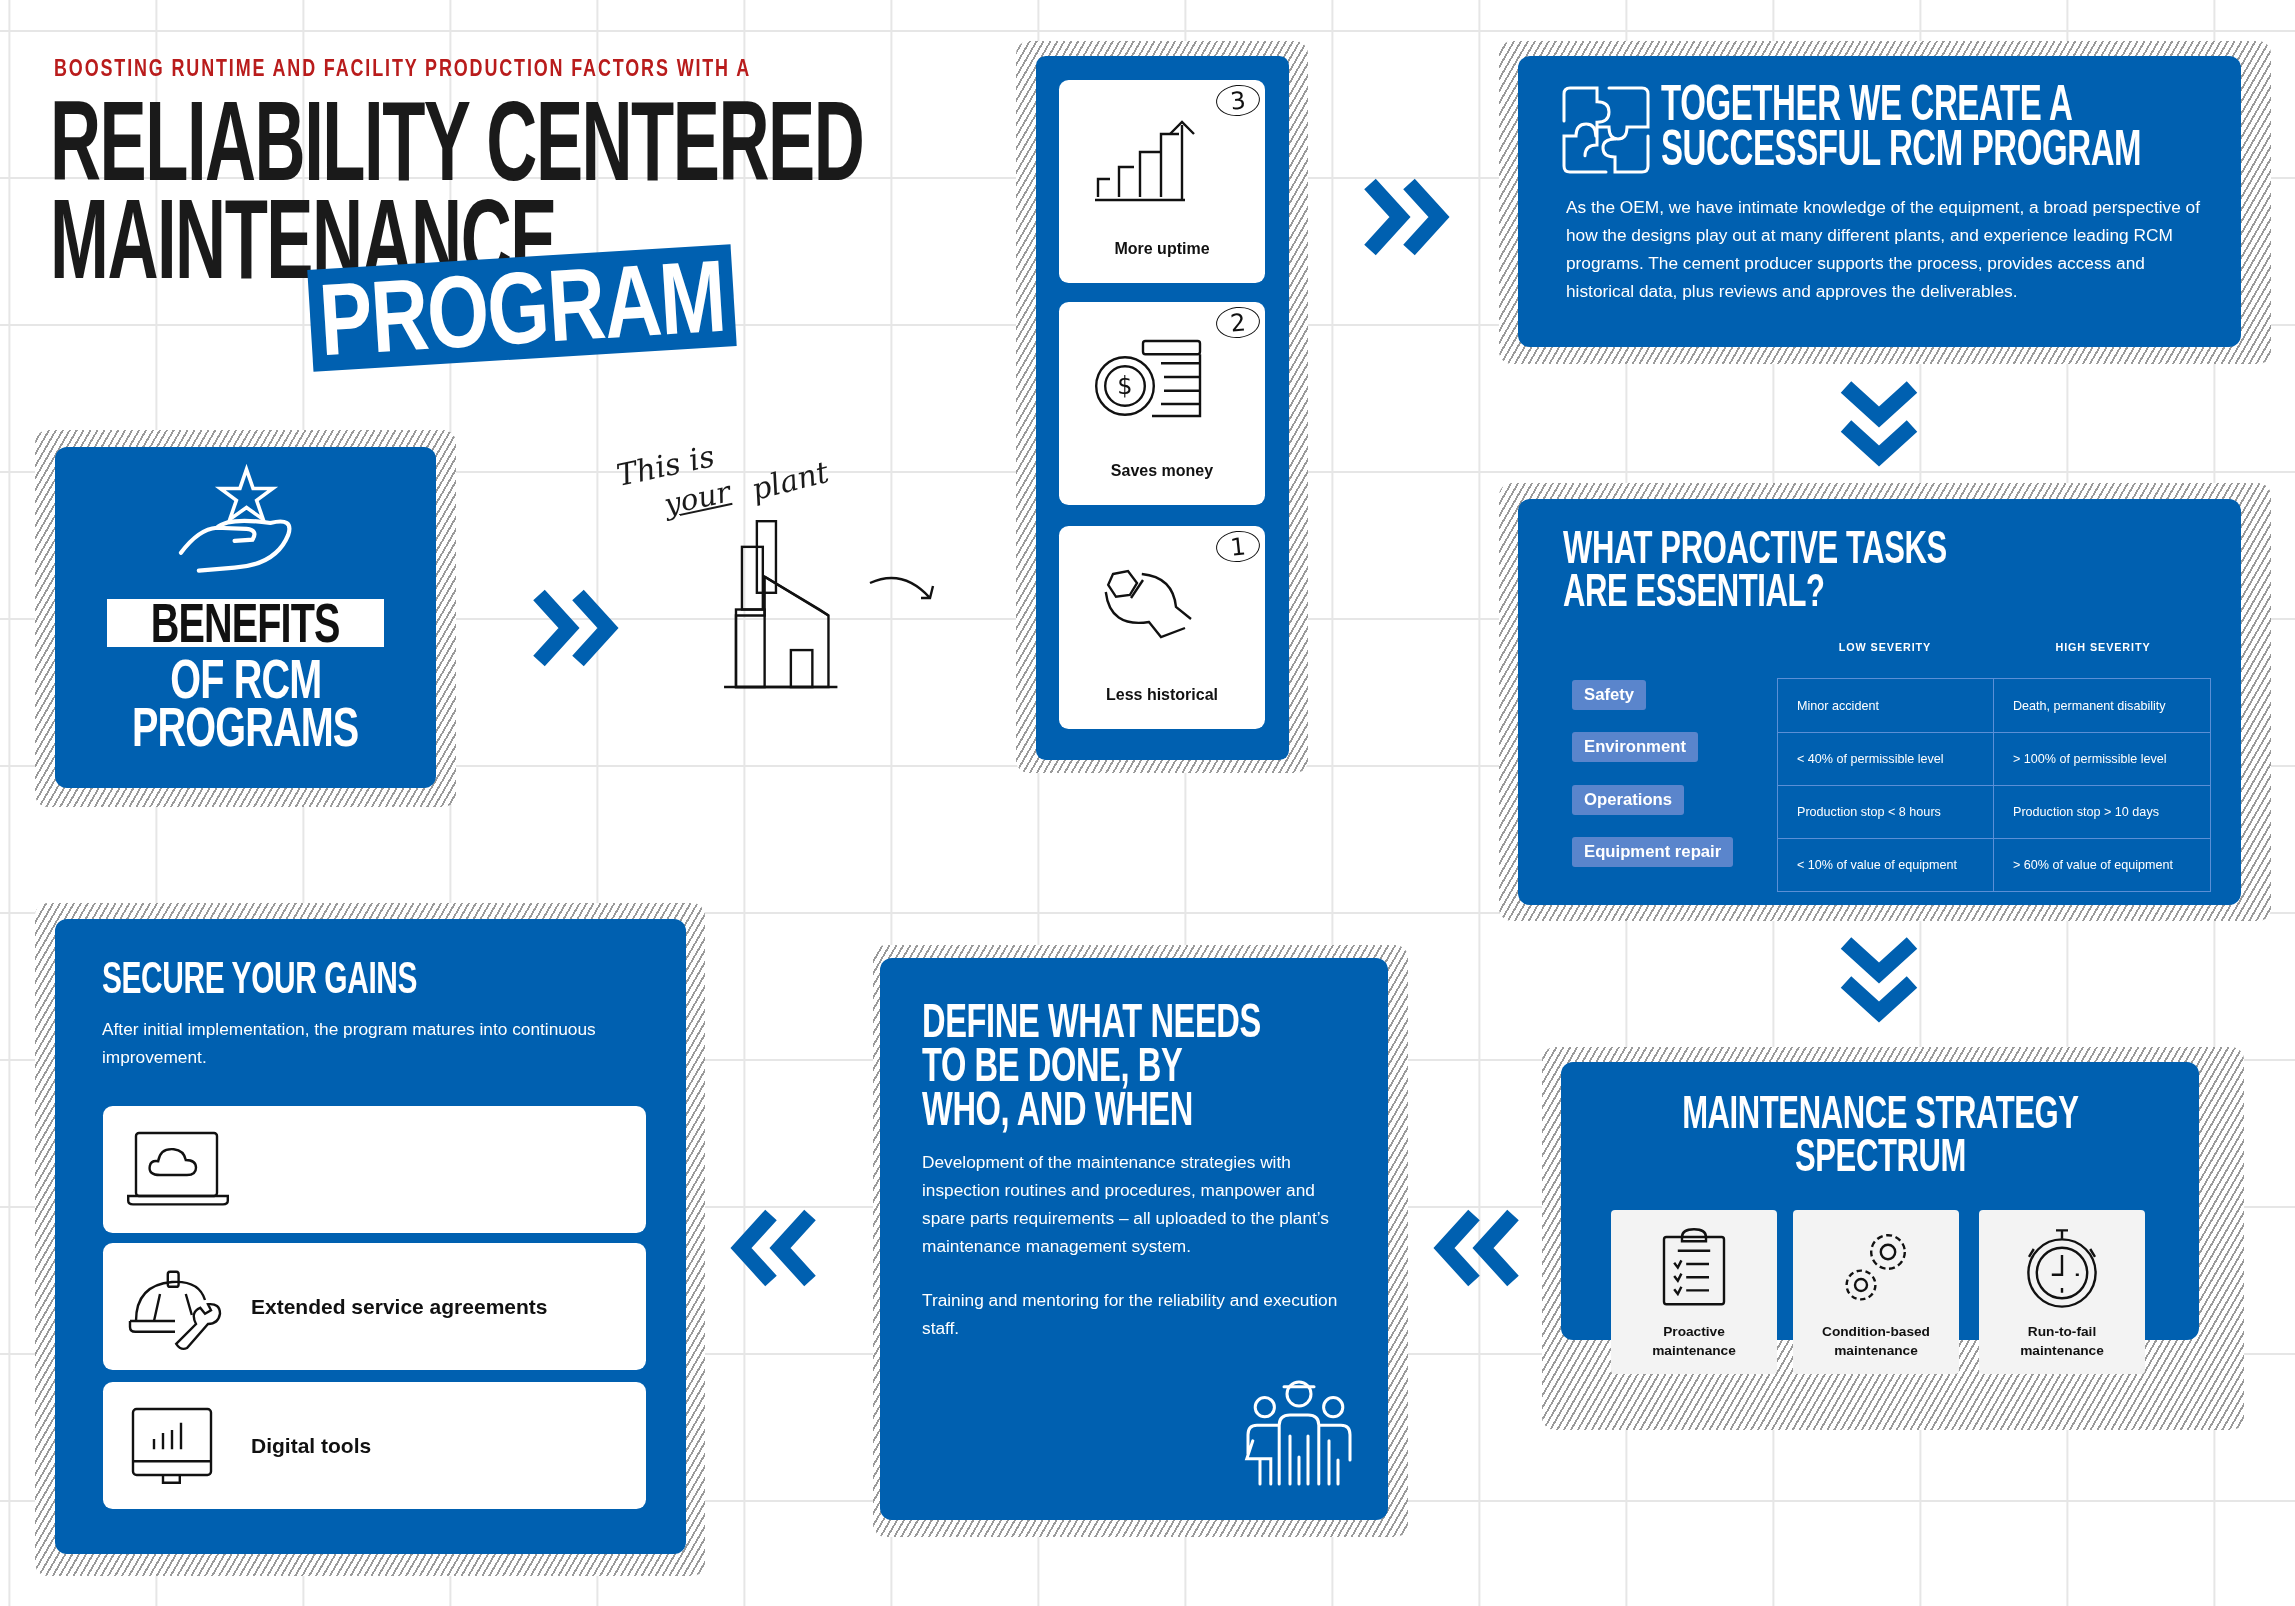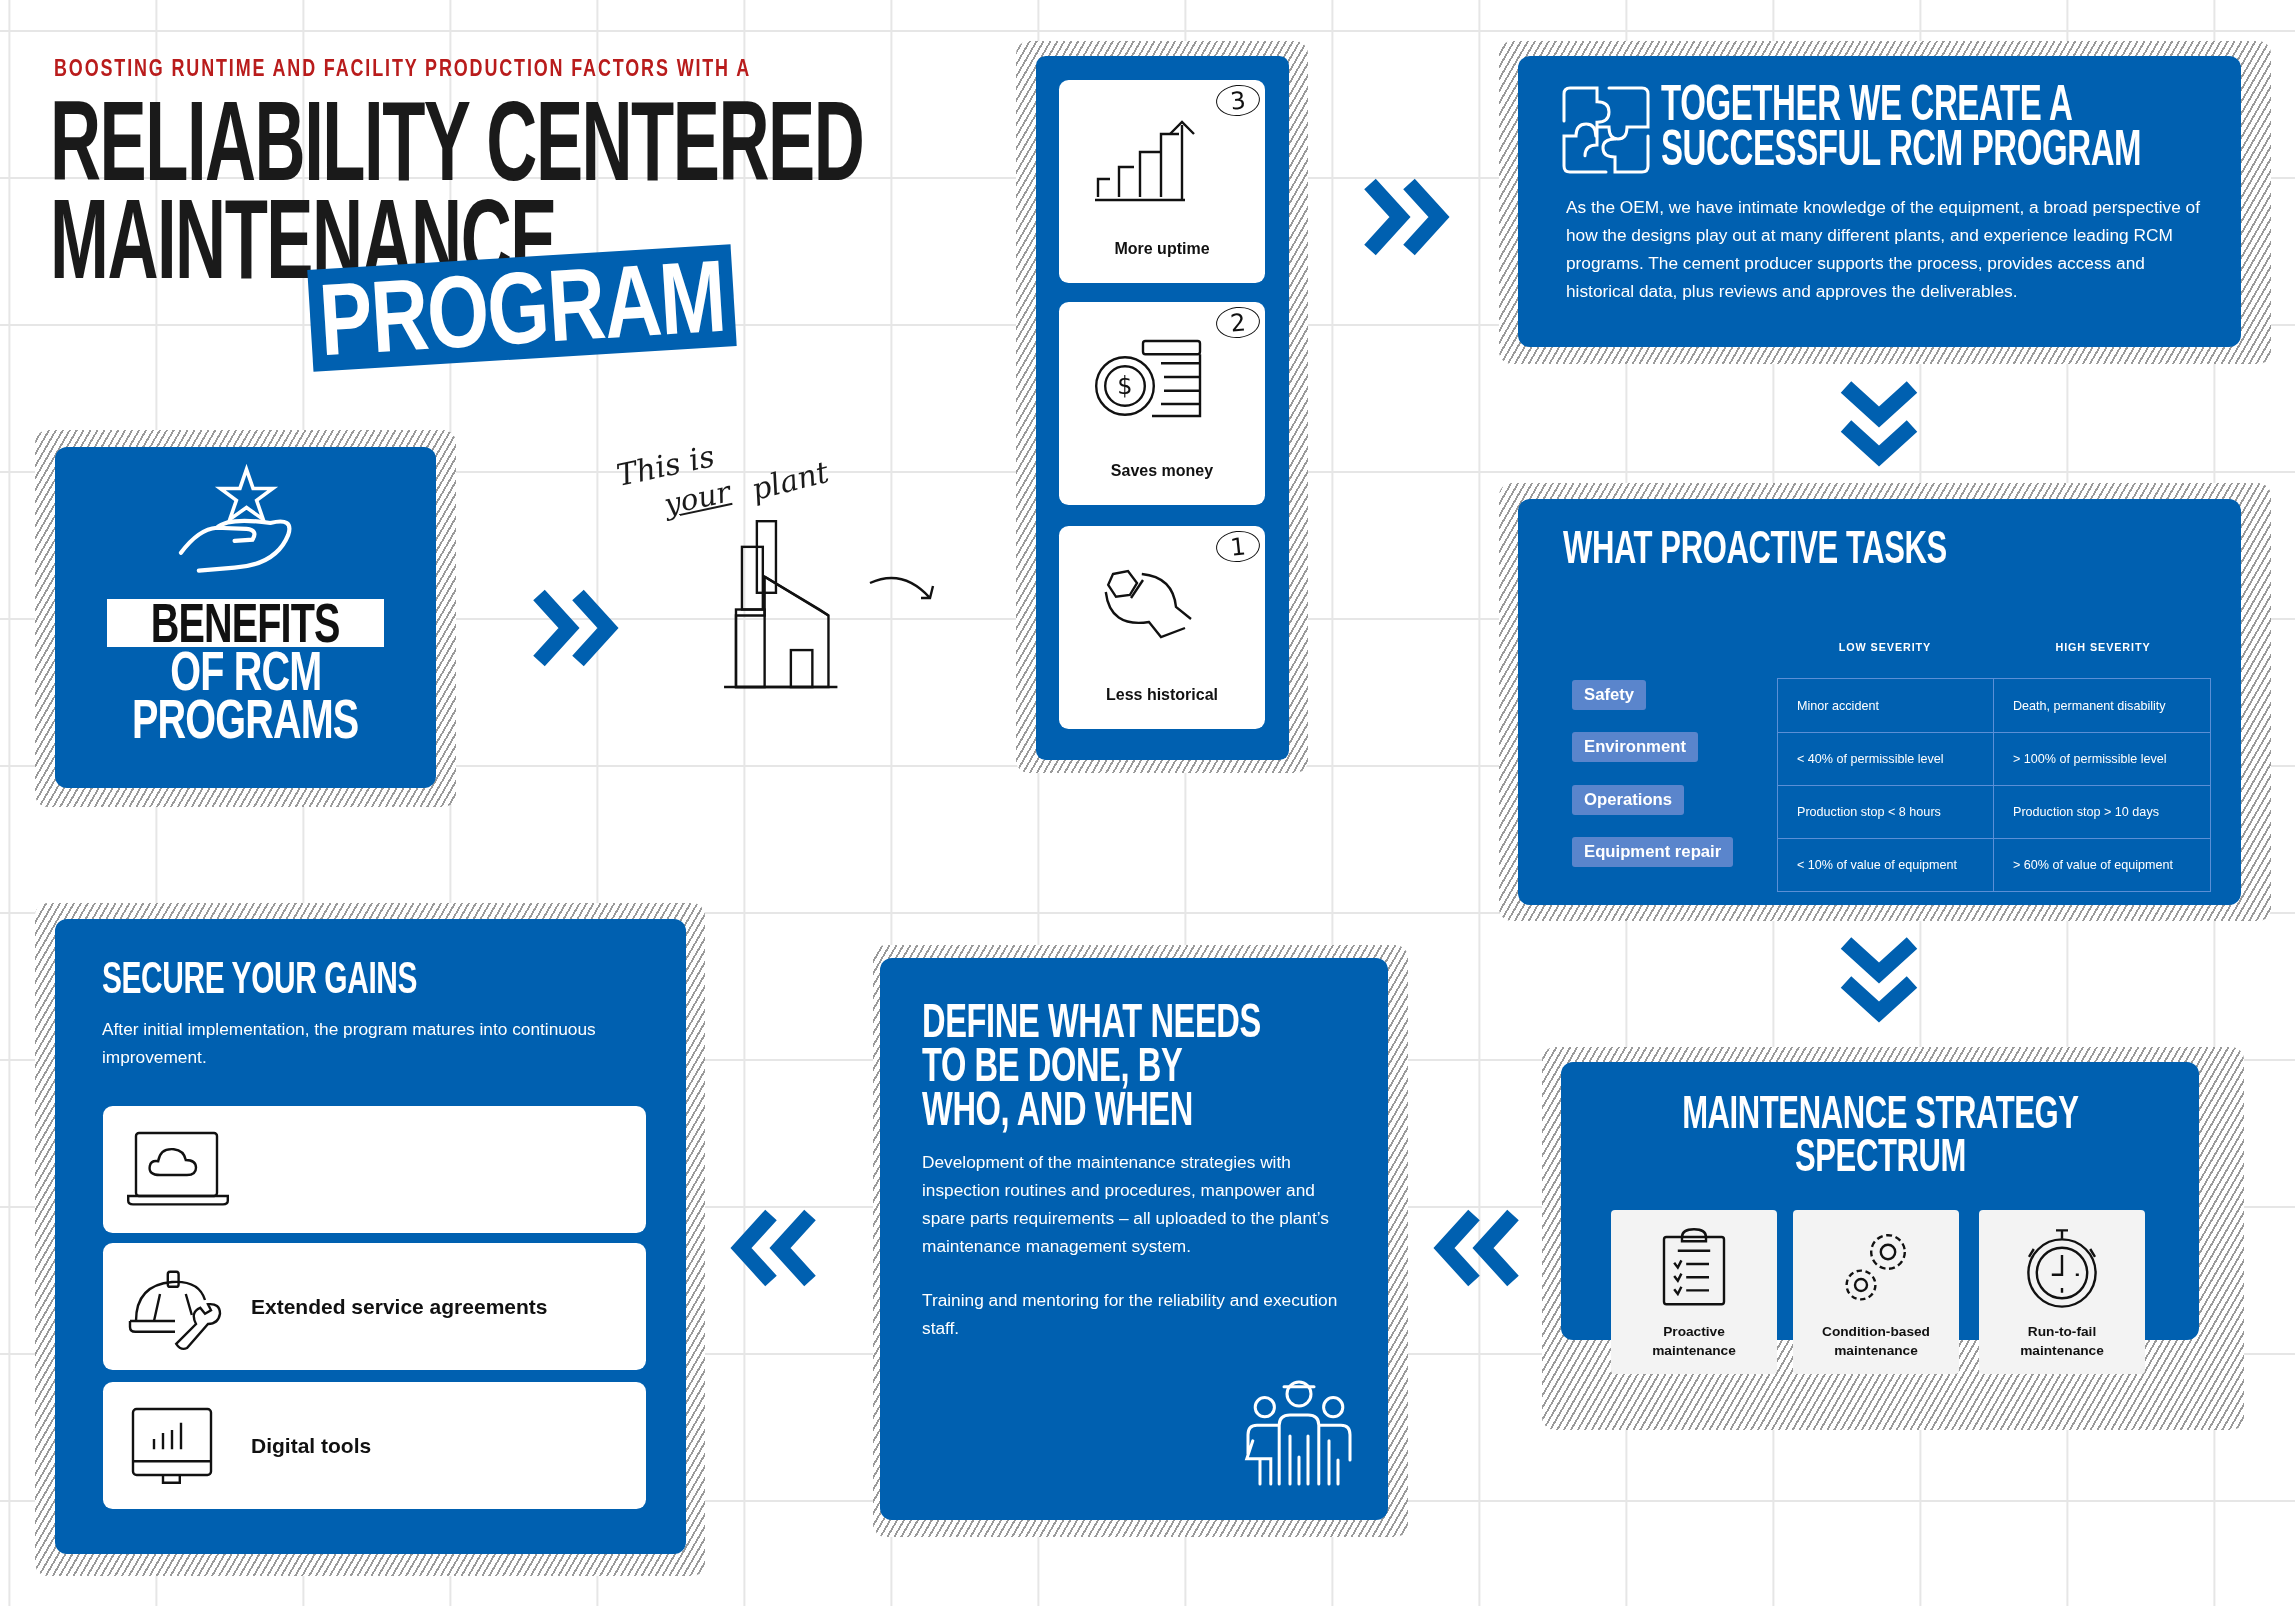--- a/index.html
+++ b/index.html
@@ -83,21 +83,21 @@
 <div class="hatch" style="left:35px;top:430px;width:421px;height:377px"></div>
 <div class="card" style="left:55px;top:447px;width:381px;height:341px">
   <svg class="abs" style="left:120px;top:15.5px" width="143" height="114" viewBox="0 0 240 190">
     <path d="M120 10 L131 42 L164 42 L137 62 L148 94 L120 74 L92 94 L103 62 L76 42 L109 42 Z" fill="none" stroke="#fff" stroke-width="6"></path>
     <path d="M10 150 Q40 110 70 108 L120 110 Q140 112 130 128 L100 130 M70 108 Q90 90 160 100 Q200 90 190 120 Q170 170 100 175 L40 180" fill="none" stroke="#fff" stroke-width="7" stroke-linecap="round"></path>
   </svg>
   <div class="abs" style="left:0;right:0;top:152px;text-align:center">
     <div class="benefit-line">
       <span class="benefits-label-box"><span class="narrow" style="transform:scaleX(0.72);transform-origin:center">BENEFITS</span></span>
     </div>
-    <div class="benefit-line" style="margin-top:0"><span class="narrow" style="transform:scaleX(0.72);transform-origin:center">OF RCM</span></div>
+    <div class="benefit-line" style="margin-top:8px"><span class="narrow" style="transform:scaleX(0.72);transform-origin:center">OF RCM</span></div>
     <div class="benefit-line"><span class="narrow" style="transform:scaleX(0.72);transform-origin:center">PROGRAMS</span></div>
   </div>
 </div>
 
 <div class="abs chev" style="left:533px;top:589px">
   <svg width="96" height="78" viewBox="0 0 160 130">
       <path d="M10 10 L60 65 L10 120"></path>
       <path d="M75 10 L125 65 L75 120"></path>
     </svg>
 </div>
@@ -192,20 +192,21 @@
   <svg width="78" height="90" viewBox="0 0 130 150">
       <path d="M10 10 L65 60 L120 10"></path>
       <path d="M10 75 L65 125 L120 75"></path>
     </svg>
 </div>
 
 <div class="hatch" style="left:1499px;top:483px;width:772px;height:438px"></div>
 <div class="card" style="left:1518px;top:499px;width:723px;height:406px">
   <div class="abs h2" style="left:45px;top:26px;font-size:47px;line-height:43px">
     <div><span class="narrow" style="transform:scaleX(0.66)">WHAT PROACTIVE TASKS</span></div>
+    <div><span class="narrow" style="transform:scaleX(0.66)">ARE ESSENTIAL?</span></div>
   </div>
   <div class="sev-head" style="left:259px">LOW SEVERITY</div>
   <div class="sev-head" style="left:477px">HIGH SEVERITY</div>
 
   <div class="tag" style="top:181px">Safety</div>
   <div class="tag" style="top:233px">Environment</div>
   <div class="tag" style="top:286px">Operations</div>
   <div class="tag" style="top:338px">Equipment repair</div>
 
   <div class="grid">

